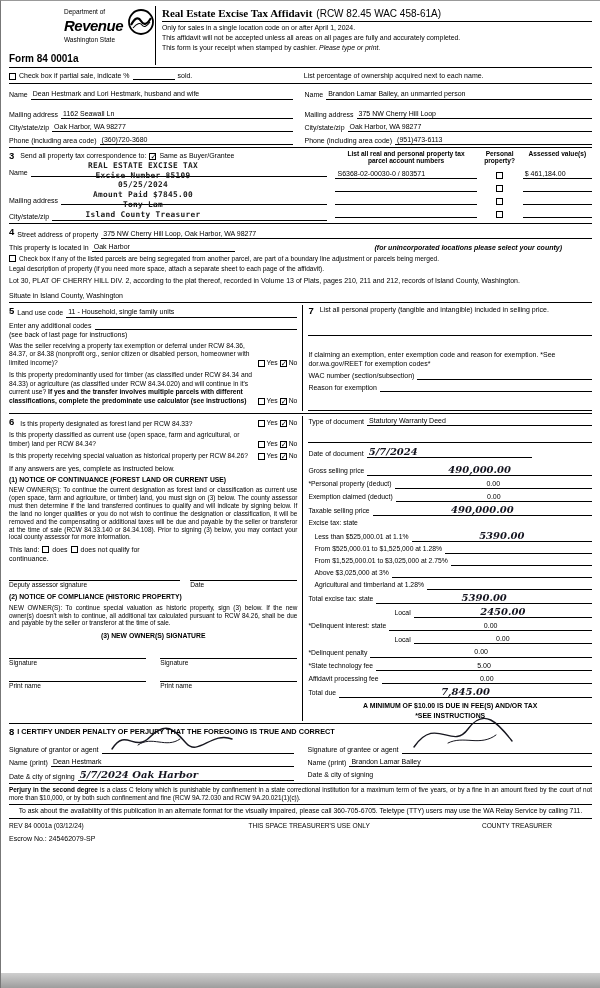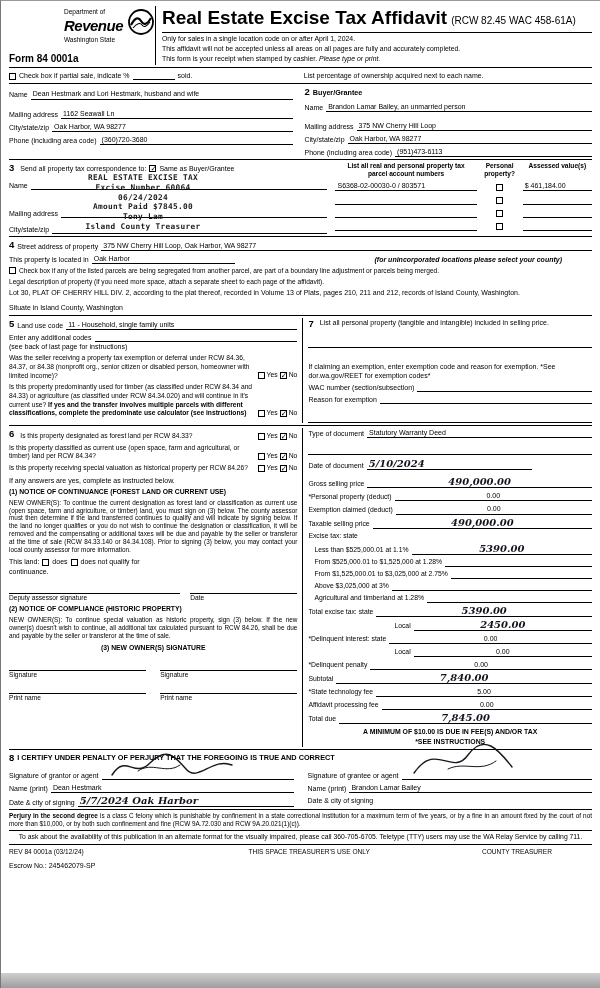--- a/index.html
+++ b/index.html
@@ -12,21 +12,21 @@
   .i{font-style:italic;}
   
   .hdr{display:flex;}
   .hdr-l{width:146px;padding-top:2px;}
   .dept-row{display:flex;align-items:flex-start;gap:4px;justify-content:flex-end;}
   .dept-small{font-size:6.5px;}
   .dept-big{font-size:15px;font-weight:bold;font-style:italic;letter-spacing:-0.5px;}
   .dept-state{font-size:6.5px;}
   .form-no{font-weight:bold;font-size:10px;margin-top:8px;}
   .hdr-r{flex:1;border-left:1.5px solid #000;padding-left:6px;}
-  .title{font-size:19px;font-weight:bold;}
+  .title{font-size:11px;font-weight:bold;font-family:Liberation Serif, serif;}
   .rcw{font-size:10px;margin-left:4px;}
   .title-row{border-bottom:1px solid #000;padding-bottom:1px;margin-bottom:2px;}
   .note{font-size:6.9px;margin-top:1px;}
   
   .cb{display:inline-block;flex:none;width:7px;height:7px;border:1px solid #000;
       font-size:7.5px;line-height:6px;text-align:center;vertical-align:middle;background:#fff;}
   .fld{display:flex;align-items:flex-end;margin-top:3px;}
   .lab{white-space:nowrap;margin-right:3px;}
   .line{flex:1;border-bottom:1px solid #000;min-height:9px;padding:0 2px;}
   .snum{font-weight:bold;font-size:9.5px;margin-right:3px;}
@@ -155,21 +155,20 @@
       <div class="fld">
           <span class="lab">City/state/zip</span>
           <span class="line">Oak Harbor, WA 98277</span>
         </div>
       <div class="fld">
           <span class="lab">Phone (including area code)</span>
           <span class="line">(360)720-3680</span>
         </div>
     </div>
     <div class="col">
-      <div><span class="snum">2</span><span class="stitle">Buyer/Grantee</span></div>
       <div class="fld">
           <span class="lab">Name</span>
           <span class="line">Brandon Lamar Bailey, an unmarried person</span>
         </div>
       <div class="gap6"></div>
       <div class="fld">
           <span class="lab">Mailing address</span>
           <span class="line">375 NW Cherry Hill Loop</span>
         </div>
       <div class="fld">
@@ -201,22 +200,22 @@
       <div class="fld">
           <span class="lab">Mailing address</span>
           <span class="line"></span>
         </div>
       <div class="fld" style="margin-top:7px;">
           <span class="lab">City/state/zip</span>
           <span class="line"></span>
         </div>
       <div class="stamp">
         <div>REAL ESTATE EXCISE TAX</div>
-        <div>Excise Number 60064</div>
-        <div>06/24/2024</div>
+        <div>Excise Number 85109</div>
+        <div>05/25/2024</div>
         <div>Amount Paid $7845.00</div>
         <div>Tony Lam</div>
         <div>Island County Treasurer</div>
       </div>
     </div>
     <div class="s3r">
       <div class="phead">
         <span class="pc1">List all real and personal property tax parcel account numbers</span>
         <span class="pc2">Personal property?</span>
         <span class="pc3">Assessed value(s)</span>
@@ -412,21 +411,21 @@
     </div>
 
     <div class="rc">
       <div class="fld" style="margin-top:0;">
         <span class="lab">Type of document</span>
         <span class="line">Statutory Warranty Deed</span>
       </div>
       <div class="uline" style="margin-top:7px;"></div>
       <div class="fld" style="margin-top:4px;">
         <span class="lab">Date of document</span>
-        <span class="line hand">5/10/2024</span>
+        <span class="line hand">5/7/2024</span>
         <span style="width:60px;"></span>
       </div>
       <div style="height:4px;"></div>
 
       <div class="trow">
           <span class="tlbl">Gross selling price</span>
           <span class="tval hand">490,000.00</span>
         </div>
       <div class="trow">
           <span class="tlbl">*Personal property (deduct)</span>
@@ -476,24 +475,20 @@
           <span class="tlbl">*Delinquent interest: state</span>
           <span class="tval">0.00</span>
         </div>
       <div class="trow ind2">
           <span class="tlbl">Local</span>
           <span class="tval">0.00</span>
         </div>
       <div class="trow">
           <span class="tlbl">*Delinquent penalty</span>
           <span class="tval">0.00</span>
-        </div>
-      <div class="trow">
-          <span class="tlbl">Subtotal</span>
-          <span class="tval hand">7,840.00</span>
         </div>
       <div class="trow">
           <span class="tlbl">*State technology fee</span>
           <span class="tval">5.00</span>
         </div>
       <div class="trow">
           <span class="tlbl">Affidavit processing fee</span>
           <span class="tval">0.00</span>
         </div>
       <div class="trow">

